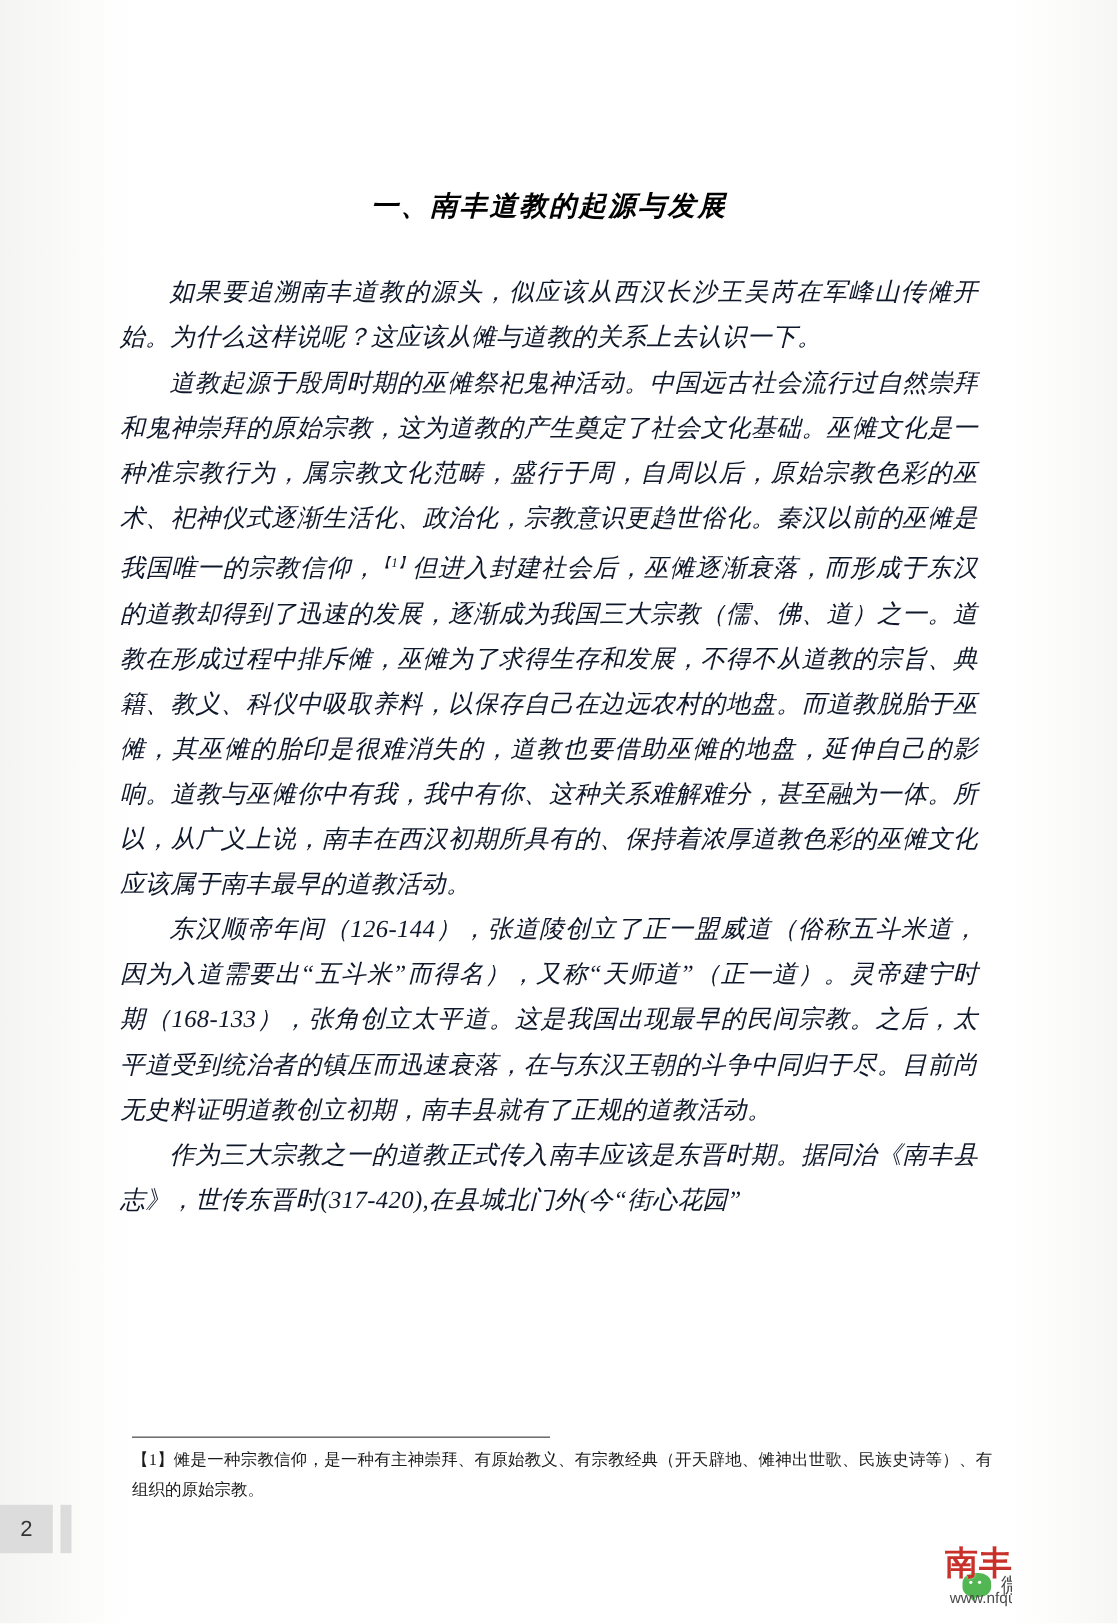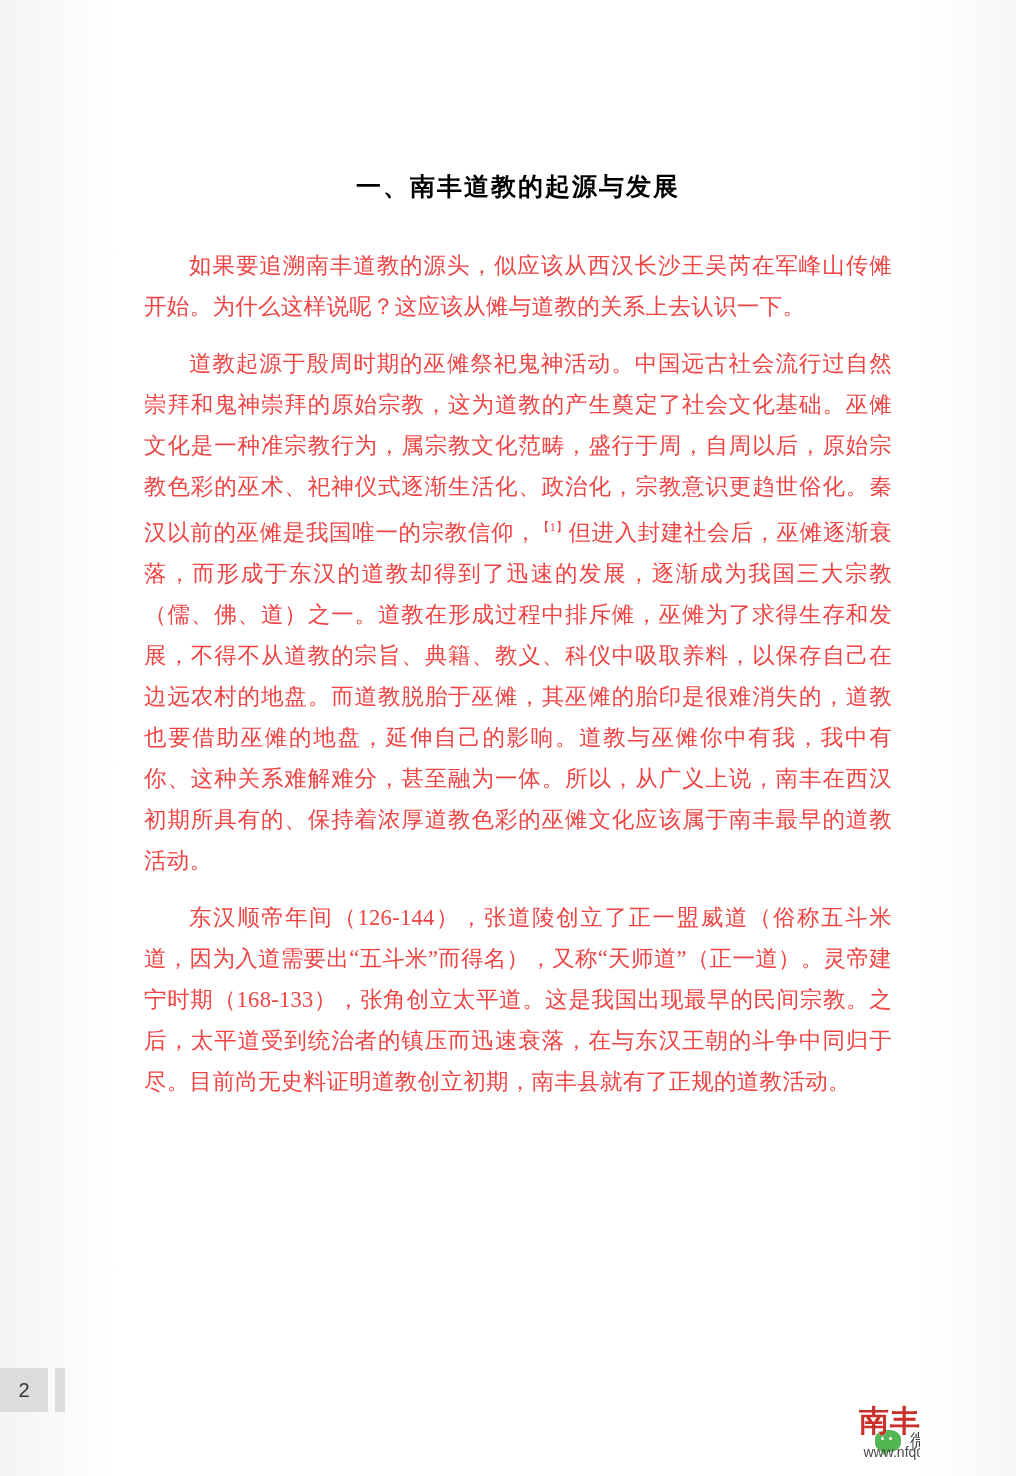--- a/index.html
+++ b/index.html
@@ -31,43 +31,44 @@
   .page::after {
     content: "";
     position: absolute;
     top: 0; right: 0; width: 96px; height: 100%;
     background: linear-gradient(to left, #f6f6f4 0%, #fcfcfb 60%, #ffffff 100%);
     pointer-events: none;
   }
 
   .content {
     position: absolute;
-    left: 128px;
+    left: 109px;
     top: 170px;
     width: 780px;
+    font-style: italic;
   }
 
   h1.title {
     font-family: "Liberation Sans", "DejaVu Sans", sans-serif;
     font-weight: bold;
     font-size: 25px;
     letter-spacing: 2px;
     text-align: center;
     margin: 0 0 42px 0;
     color: #000000;
   }
 
   p.para {
-    margin: 16px;
+    margin: 0;
     font-size: 22.5px;
     line-height: 41px;
     text-align: justify;
     text-justify: inter-ideograph;
     text-indent: 2em;
-    color: #ef4444;
+    color: #0f172a;
     letter-spacing: 0.3px;
   }
 
   .note-sup {
     font-size: 12px;
     vertical-align: super;
     letter-spacing: 0;
   }
 
   .footnote-wrap {
@@ -208,23 +209,28 @@
   <div class="content">
 
     <h1 class="title">一、南丰道教的起源与发展</h1>
 
     <p class="para">如果要追溯南丰道教的源头，似应该从西汉长沙王吴芮在军峰山传傩开始。为什么这样说呢？这应该从傩与道教的关系上去认识一下。</p>
 
     <p class="para"><span>道教起源于殷周时期的巫傩祭祀鬼神活动。中国远古社会流行过自然崇拜和鬼神崇拜的原始宗教，这为道教的产生奠定了社会文化基础。巫傩文化是一种准宗教行为，属宗教文化范畴，盛行于周，自周以后，原始宗教色彩的巫术、祀神仪式逐渐生活化、政治化，宗教意识更趋世俗化。秦汉以前的巫傩是我国唯一的宗教信仰，</span><span class="note-sup">【1】</span><span>但进入封建社会后，巫傩逐渐衰落，而形成于东汉的道教却得到了迅速的发展，逐渐成为我国三大宗教（儒、佛、道）之一。道教在形成过程中排斥傩，巫傩为了求得生存和发展，不得不从道教的宗旨、典籍、教义、科仪中吸取养料，以保存自己在边远农村的地盘。而道教脱胎于巫傩，其巫傩的胎印是很难消失的，道教也要借助巫傩的地盘，延伸自己的影响。道教与巫傩你中有我，我中有你、这种关系难解难分，甚至融为一体。所以，从广义上说，南丰在西汉初期所具有的、保持着浓厚道教色彩的巫傩文化应该属于南丰最早的道教活动。</span></p>
 
     <p class="para">东汉顺帝年间（126-144），张道陵创立了正一盟威道（俗称五斗米道，因为入道需要出“五斗米”而得名），又称“天师道”（正一道）。灵帝建宁时期（168-133），张角创立太平道。这是我国出现最早的民间宗教。之后，太平道受到统治者的镇压而迅速衰落，在与东汉王朝的斗争中同归于尽。目前尚无史料证明道教创立初期，南丰县就有了正规的道教活动。</p>
 
-
-  </div>
-
+    <p class="para">作为三大宗教之一的道教正式传入南丰应该是东晋时期。据同治《南丰县志》，世传东晋时(317-420),在县城北门外(今“街心花园”</p>
+
+  </div>
+
+  <div class="footnote-wrap">
+    <div class="footnote-rule"></div>
+    <p class="footnote">【1】傩是一种宗教信仰，是一种有主神崇拜、有原始教义、有宗教经典（开天辟地、傩神出世歌、民族史诗等）、有组织的原始宗教。</p>
+  </div>
 
   <div class="folio">
     <div class="folio-box">2</div>
     <div class="folio-tick"></div>
   </div>
 
   <div class="badge">
     <span class="badge-wechat">
       <span class="badge-dot" style="left:6px; top:7px;"></span>
       <span class="badge-dot" style="left:14px; top:7px;"></span>

